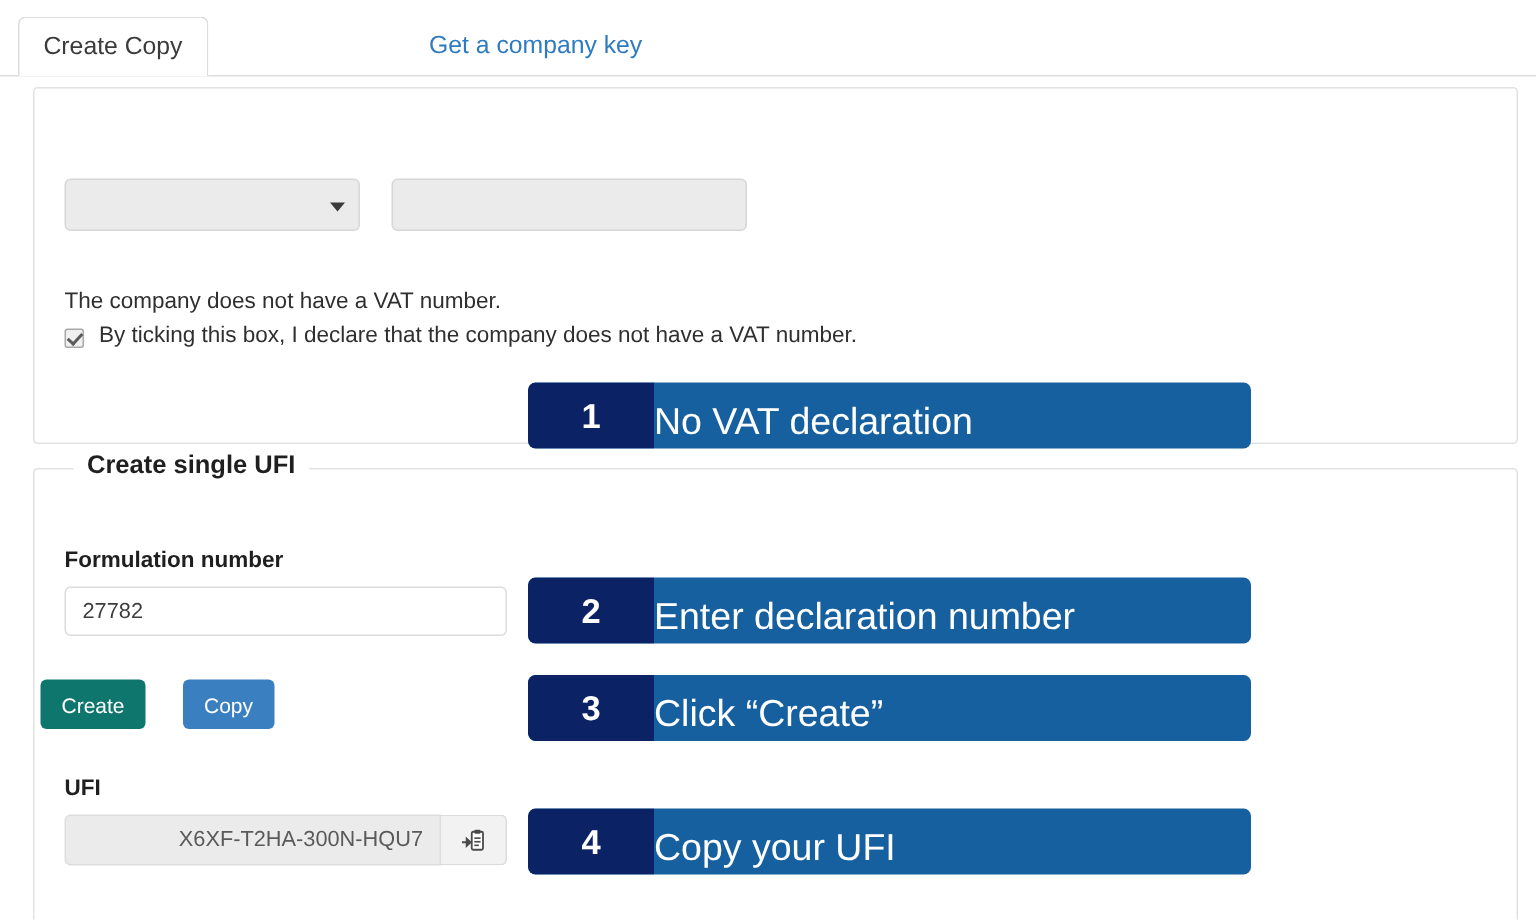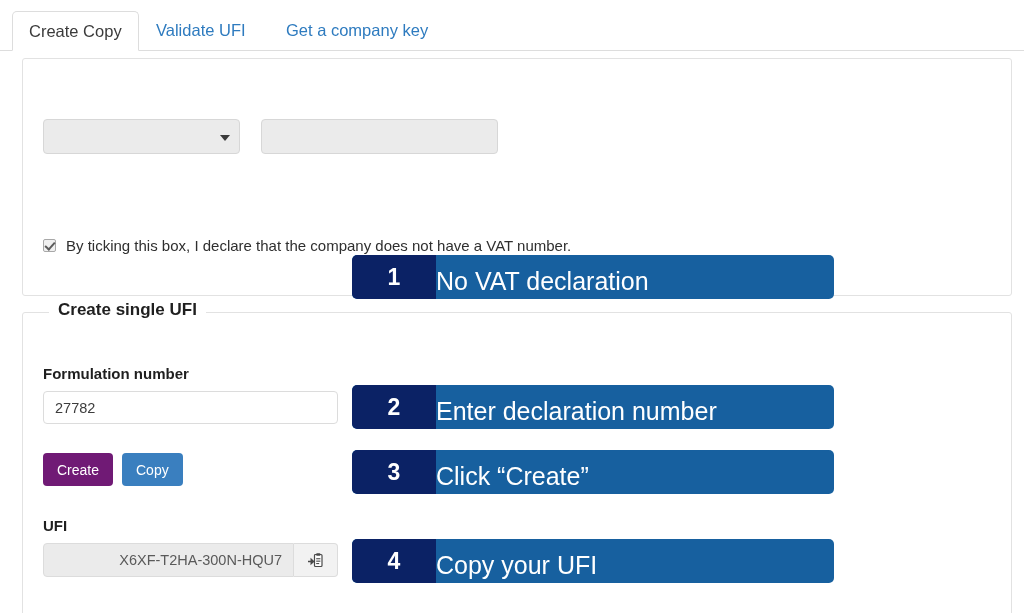--- a/index.html
+++ b/index.html
@@ -121,23 +121,23 @@
     position: absolute;
     left: 20px;
     top: 133px;
     font-size: 15px;
     color: #2f2f2f;
     white-space: nowrap;
   }
   .novat-row {
     position: absolute;
     left: 20px;
-    top: 178px;
-    display: flex;
-    align-items: center;
+    top: 156px;
+    display: flex;
+    align-items: flex-end;
   }
   .cb {
     width: 13px;
     height: 13px;
     box-sizing: border-box;
     border: 1px solid #a8a8a8;
     border-radius: 2px;
     background: #f0f0f0;
     position: relative;
     flex: none;
@@ -192,21 +192,21 @@
     top: 140px;
     height: 33px;
     border: none;
     border-radius: 4px;
     color: #ffffff;
     font-family: "Liberation Sans", sans-serif;
     font-size: 14px;
     cursor: pointer;
     padding: 0 14px;
   }
-  .btn-create { left: 20px; background: #701a75; }
+  .btn-create { left: 4px; background: #0f766e; }
   .btn-reset  { left: 99px; background: #3a7fbf; }
 
   .ufi-group {
     position: absolute;
     left: 20px;
     top: 230px;
     width: 295px;
     height: 34px;
   }
   .ufi-field {
@@ -280,36 +280,34 @@
   .b3 { left: 352px; top: 450px; width: 482px; }
   .b4 { left: 352px; top: 539px; width: 482px; }
 </style>
 </head>
 <body>
 
 <div class="tabs">
   <div class="tab active tab-create">
     <span>Create Copy</span>
   </div>
-  <div class="tab inactive tab-validate">
-    <span>Validate UFI</span>
-  </div>
   <div class="tab inactive tab-getkey">
     <span>Get a company key</span>
   </div>
 </div>
 
 <div class="fieldset fs-vat">
 
   <div class="select-box">
     <span class="select-caret"></span>
   </div>
 
   <div class="vat-input"></div>
 
+  <div class="novat-text">The company does not have a VAT number.</div>
 
   <div class="novat-row">
     <span class="cb"></span>
     <span class="novat-label">By ticking this box, I declare that the company does not have a VAT number.</span>
   </div>
 </div>
 
 <div class="fieldset fs-single">
   <div class="legend">Create single UFI</div>
 

